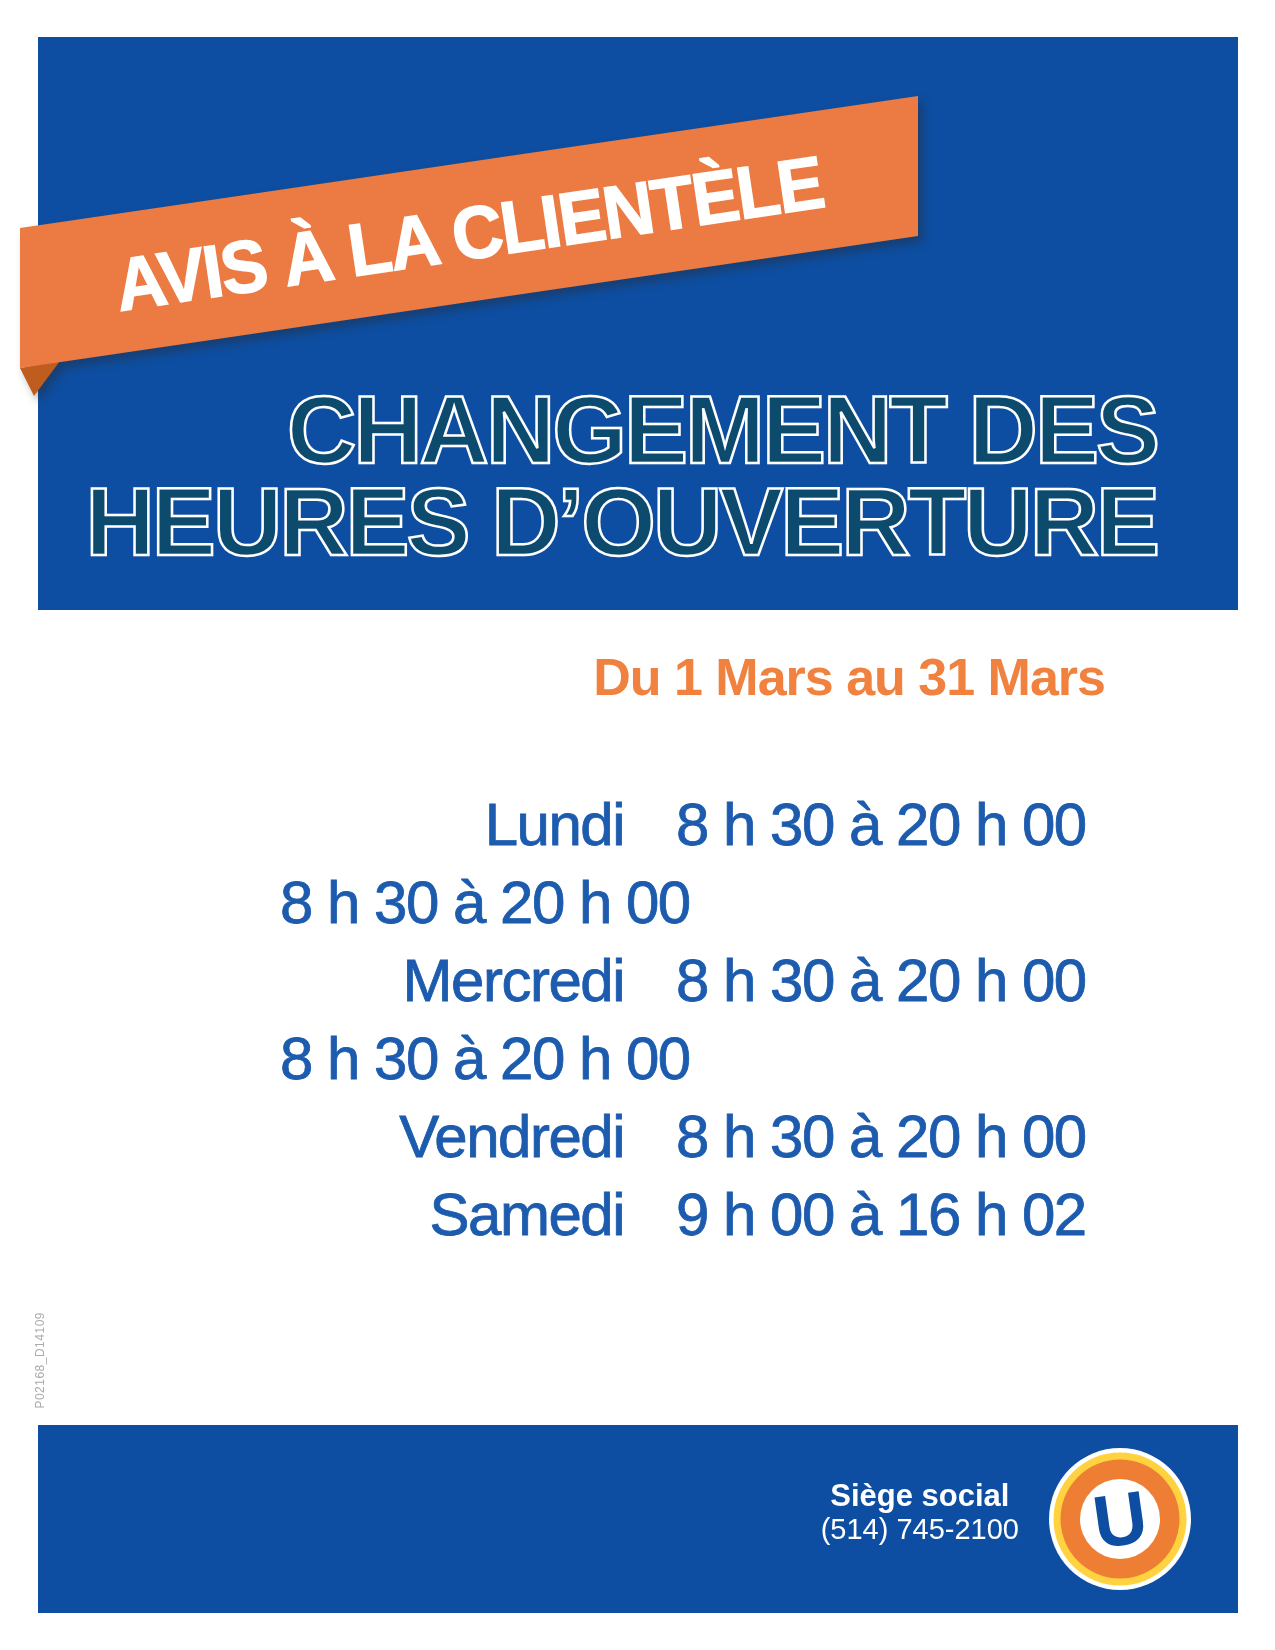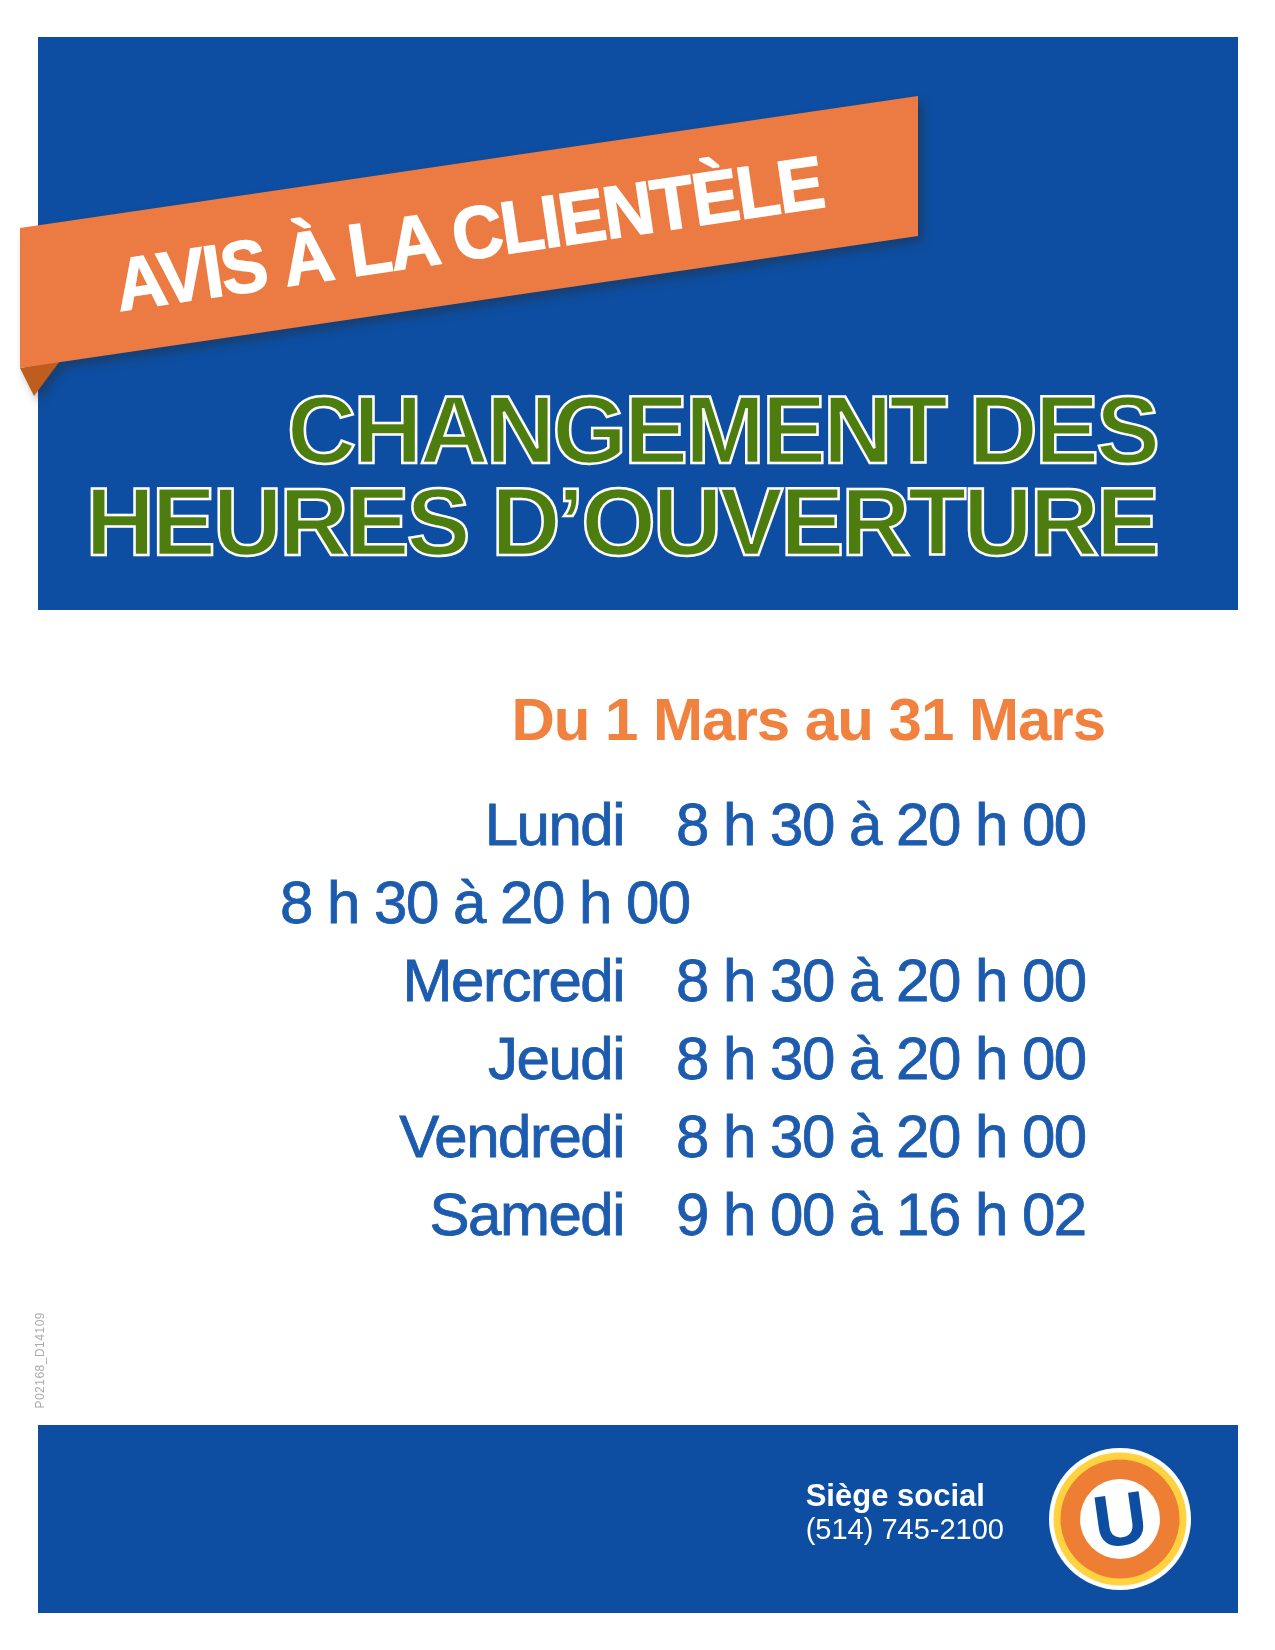--- a/index.html
+++ b/index.html
@@ -32,29 +32,29 @@
     transform:rotate(-8.4deg);
   }
   .banner-label{
     font-size:74px;font-weight:bold;color:#fff;letter-spacing:-2px;
     white-space:nowrap;transform:scaleX(0.95);
     -webkit-text-stroke:1.5px #fff;
   }
 
   .headline{
     position:absolute;right:118px;top:384px;text-align:right;
-    color:#4d7c0f;font-weight:bold;font-size:96px;line-height:92px;
+    color:#0c4a6e;font-weight:bold;font-size:96px;line-height:92px;
     letter-spacing:-3px;white-space:nowrap;
     -webkit-text-stroke:2.5px #fff;
   }
 
   .period{
-    position:absolute;right:170px;top:683px;
+    position:absolute;right:170px;top:640px;
     color:var(--orange_text,#F0813F);
-    font-size:60px;line-height:74px;font-weight:bold;letter-spacing:-1px;
+    font-size:52px;line-height:74px;font-weight:bold;letter-spacing:-1px;
     white-space:nowrap;
   }
 
   .schedule{
     position:absolute;left:280px;top:786px;width:822px;
     color:var(--blue_text,#1C5BAD);
     font-size:60px;letter-spacing:-1.5px;
     -webkit-text-stroke:0.8px currentColor;
   }
   .schedule .row{display:flex;height:78px;line-height:78px;}
@@ -67,21 +67,21 @@
     font-size:12px;letter-spacing:0.5px;color:var(--code_gray,#ABABAB);
     writing-mode:vertical-rl;transform:rotate(180deg);
     white-space:nowrap;
   }
 
   .footer-block{
     position:absolute;left:38px;top:1425px;width:1200px;height:188px;
     background:var(--blue_block,#0D4EA2);
   }
   .footer-text{
-    position:absolute;right:271px;top:1478px;text-align:left;color:#fff;
+    position:absolute;right:256px;top:1478px;text-align:center;color:#fff;
     white-space:nowrap;
   }
   .footer-title{font-size:31px;font-weight:bold;line-height:35px;}
   .footer-line{font-size:29px;line-height:33px;font-weight:normal;}
 
   .brand-logo{position:absolute;left:1049px;top:1448px;width:142px;height:142px;}
 </style>
 </head>
 <body>
 
@@ -111,21 +111,20 @@
       <span class="hours">8 h 30 à 20 h 00</span>
     </div>
     <div class="row">
       <span class="hours">8 h 30 à 20 h 00</span>
     </div>
     <div class="row">
       <span class="day">Mercredi</span>
       <span class="hours">8 h 30 à 20 h 00</span>
     </div>
     <div class="row">
-      <span class="day">Jeudi</span>
       <span class="hours">8 h 30 à 20 h 00</span>
     </div>
     <div class="row">
       <span class="day">Vendredi</span>
       <span class="hours">8 h 30 à 20 h 00</span>
     </div>
     <div class="row">
       <span class="day">Samedi</span>
       <span class="hours">9 h 00 à 16 h 02</span>
     </div>

